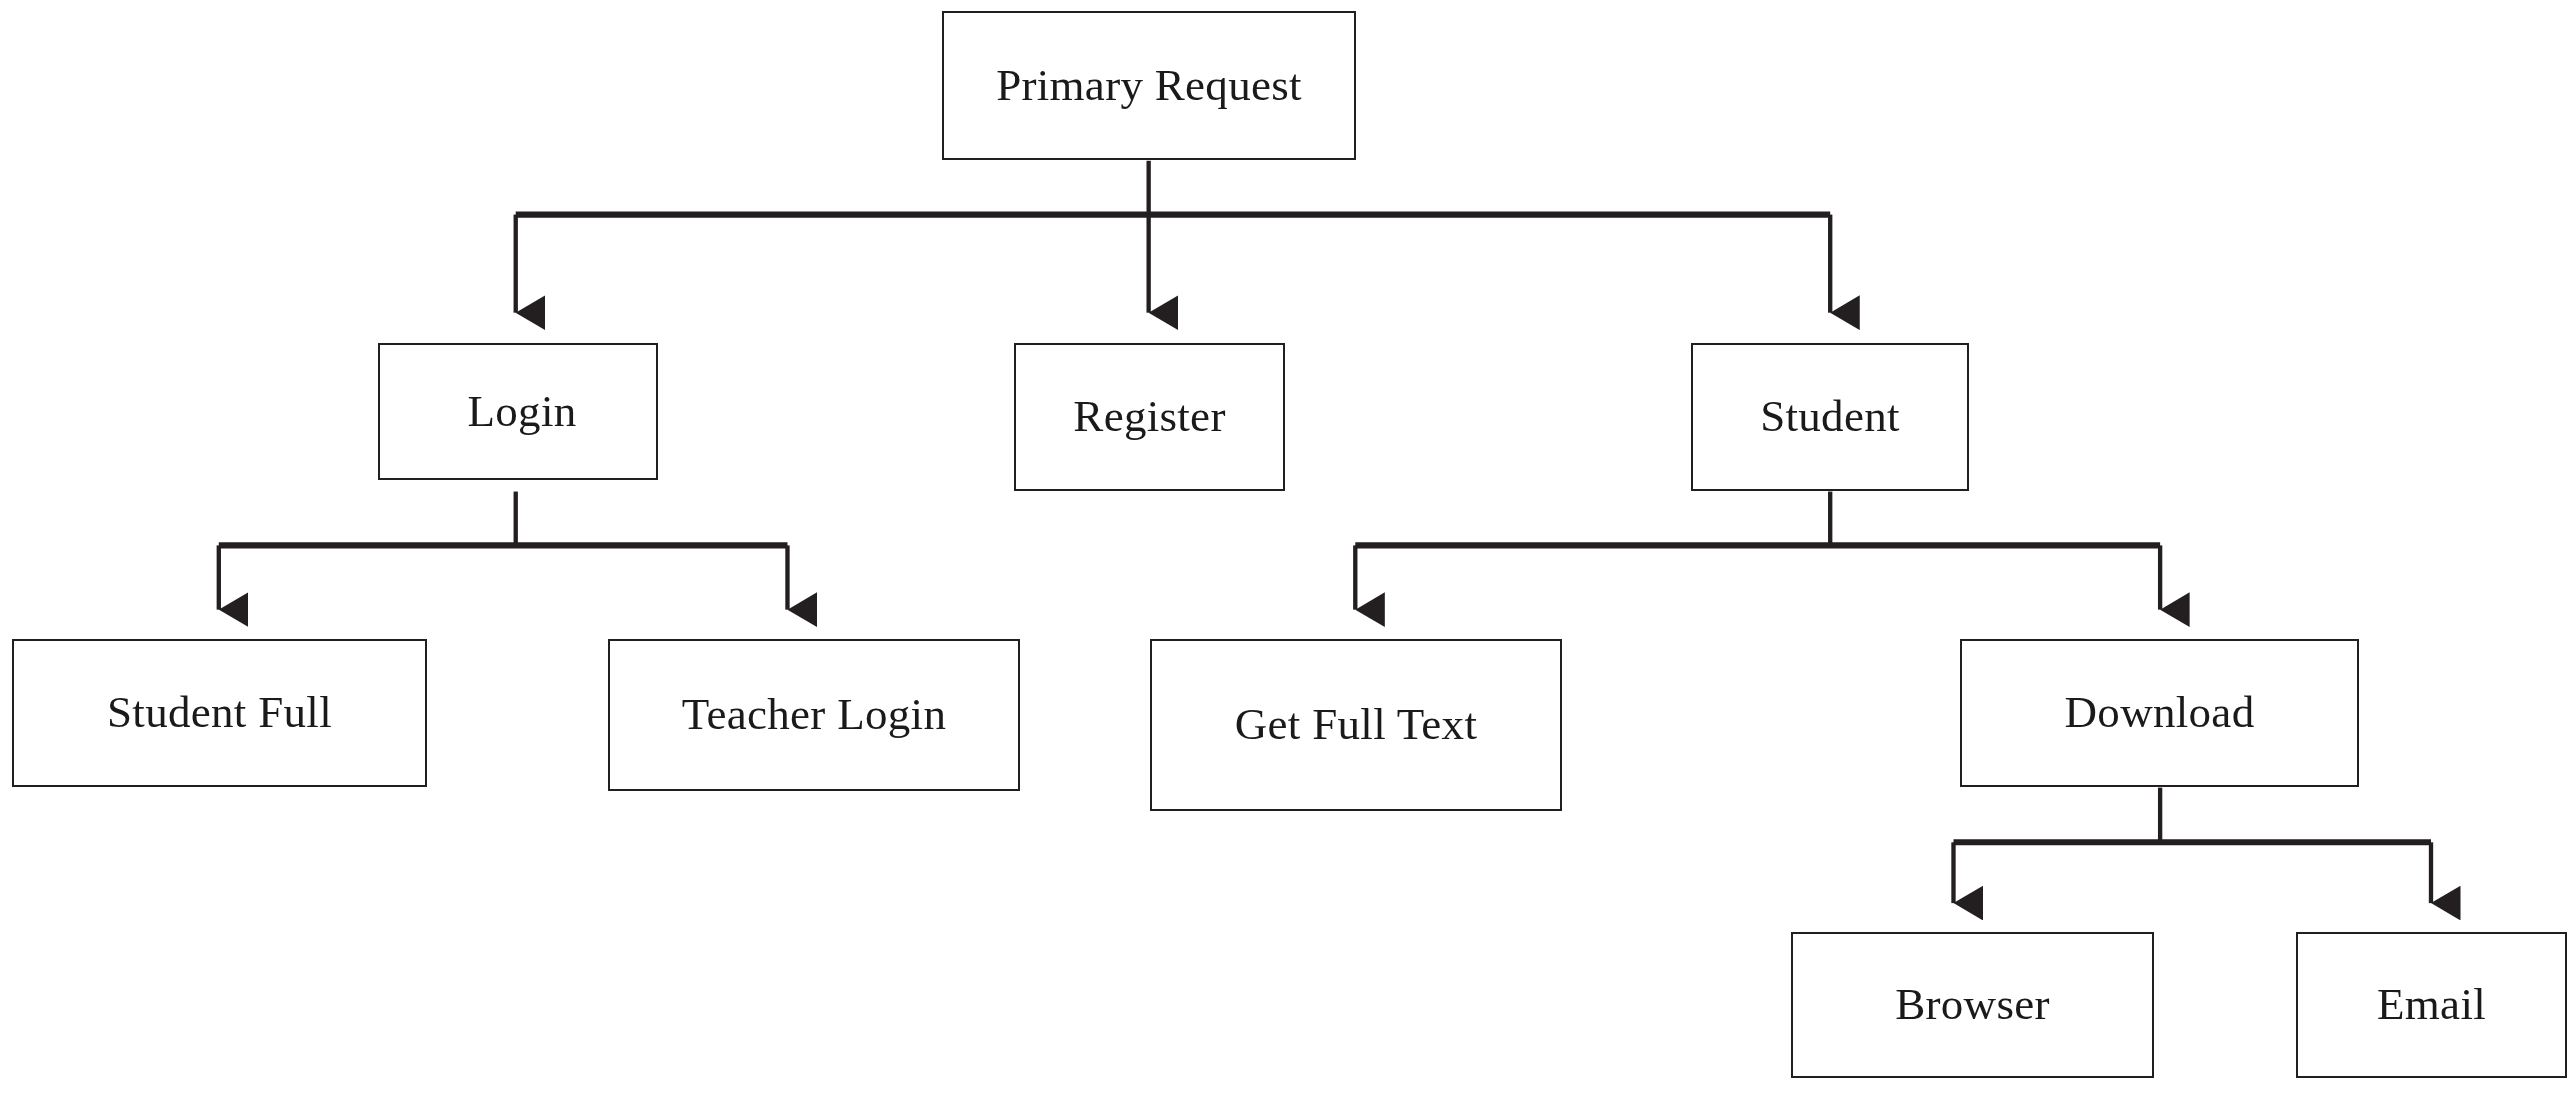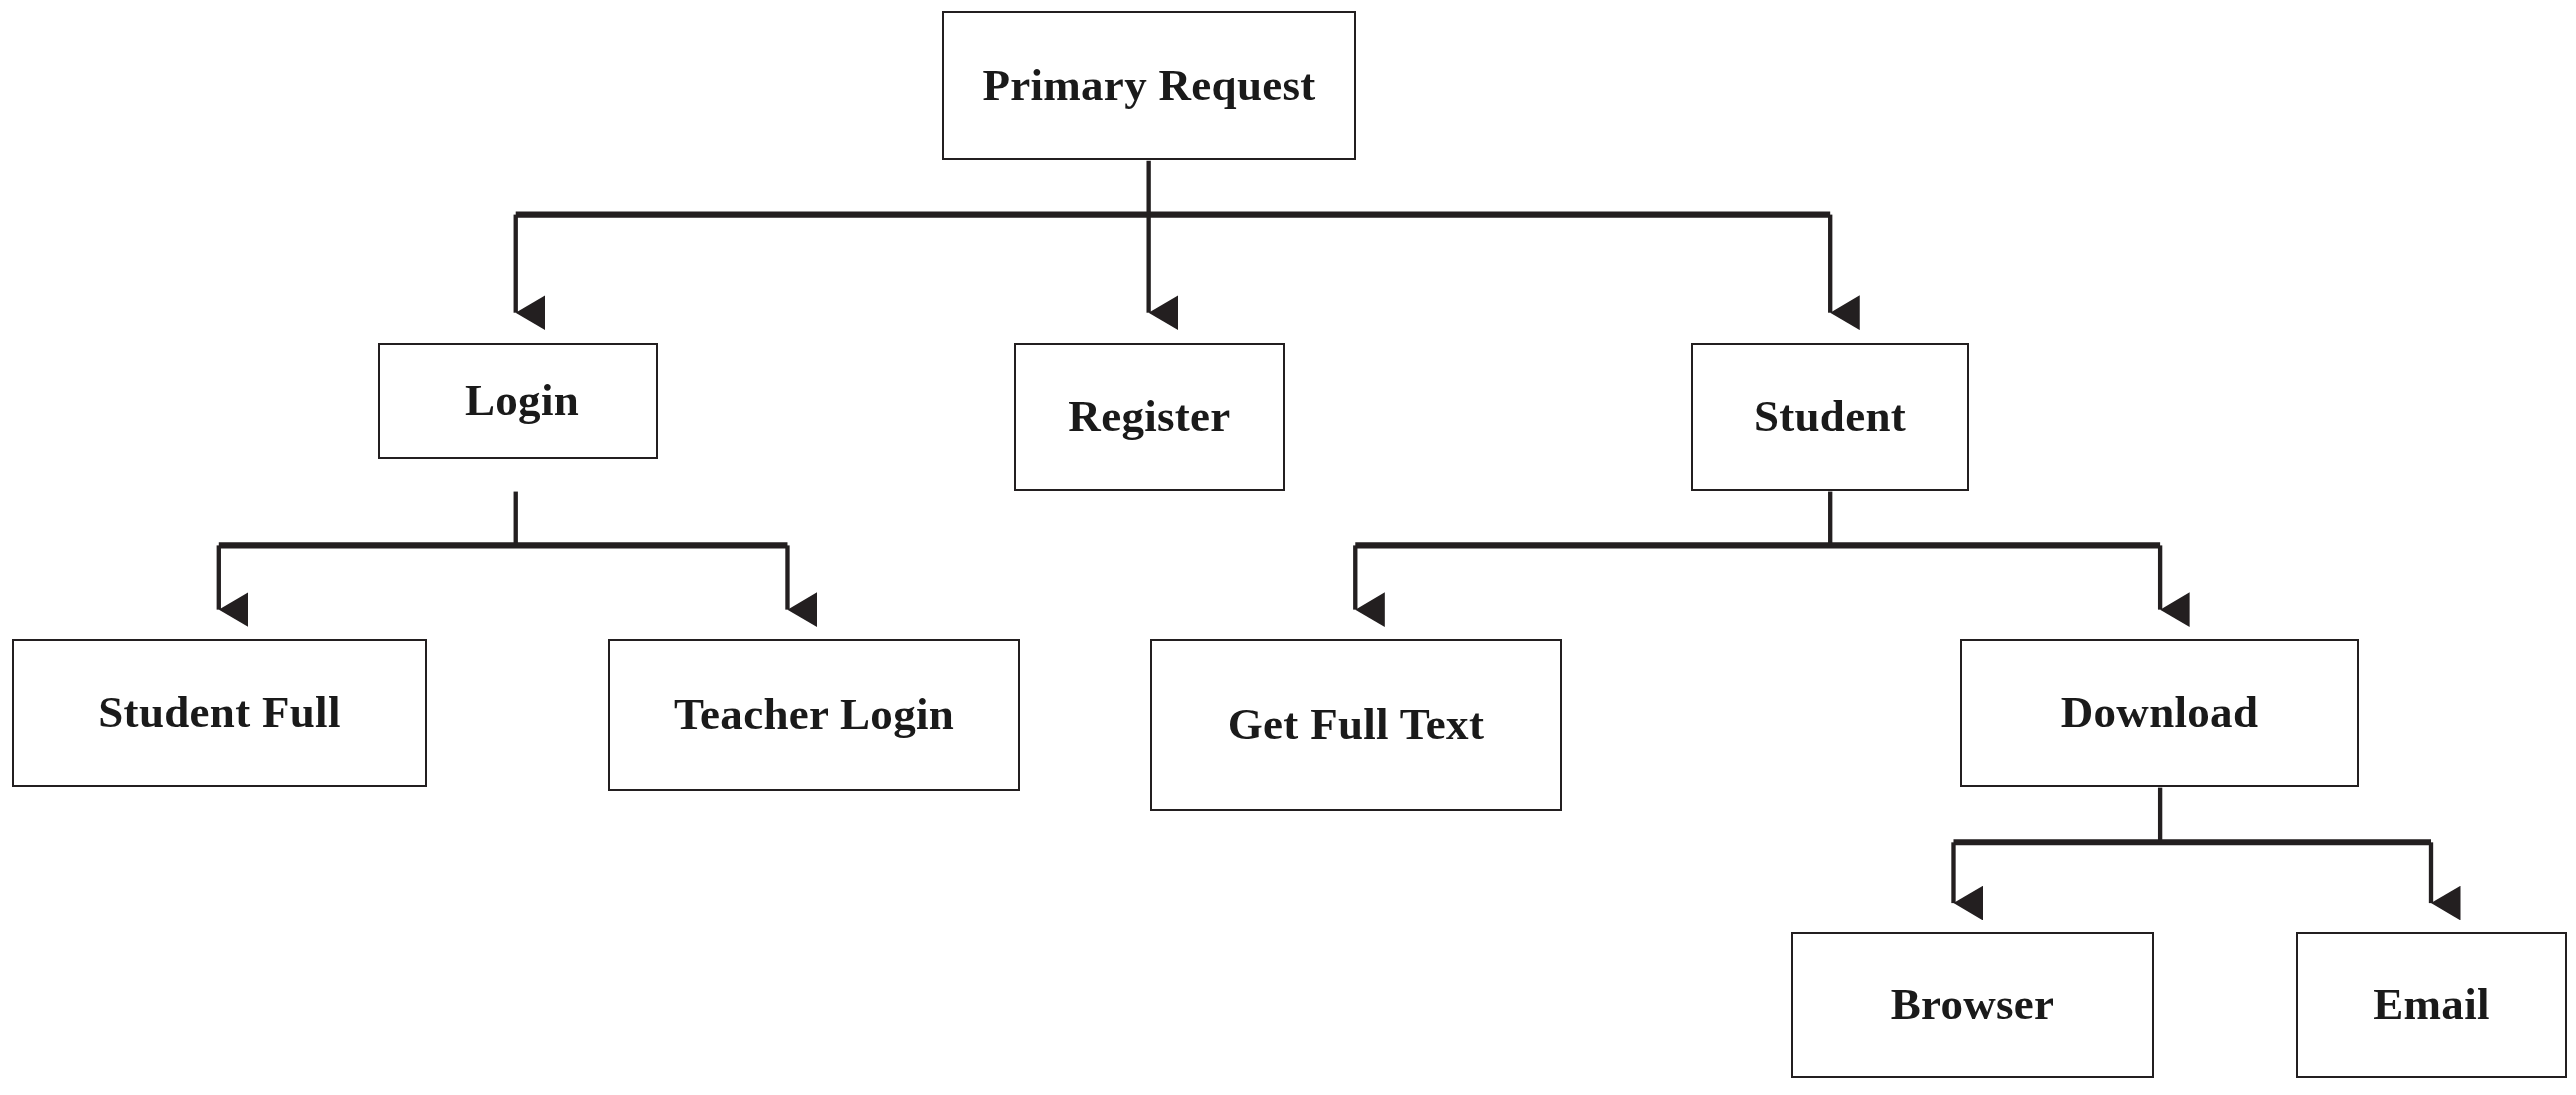--- a/index.html
+++ b/index.html
@@ -29,34 +29,33 @@
   .node {
     position: absolute;
     box-sizing: border-box;
     background: #ffffff;
     border: 2.6px solid #231f20;
     display: flex;
     align-items: center;
     justify-content: center;
     text-align: center;
     color: #1a1a1a;
-    font-weight: bold;
   }
   .node-label {
     font-family: "Liberation Serif", "DejaVu Serif", serif;
     font-size: 45px;
     line-height: 1.1;
     letter-spacing: 0.3px;
     color: #1a1a1a;
     white-space: nowrap;
   }
   
   .n-root      { left: 942px; top: 11.3px;   width: 414px; height: 149px; }
   
-  .n-login     { left: 378px;  top: 343px;  width: 280px; height: 116px; padding-left: 8px; }
+  .n-login     { left: 378px;  top: 343px;  width: 280px; height: 137px; padding-left: 8px; }
   .n-register  { left: 1014px; top: 343px;  width: 271px; height: 148px; }
   .n-search    { left: 1691px; top: 343px;  width: 278px; height: 148px; }
   
   .n-student   { left: 12px;   top: 639px;  width: 415px; height: 148px; }
   .n-teacher   { left: 582px;  top: 639px;  width: 412px; height: 152px; margin-left: 26px; }
   .n-fulltext  { left: 1150px; top: 639px;  width: 412px; height: 172px; }
   .n-download  { left: 1960px; top: 639px;  width: 399px; height: 148px; }
   
   .n-browser   { left: 1791px; top: 932px; width: 363px; height: 146px; }
   .n-email     { left: 2296px; top: 932px; width: 271px; height: 146px; }

